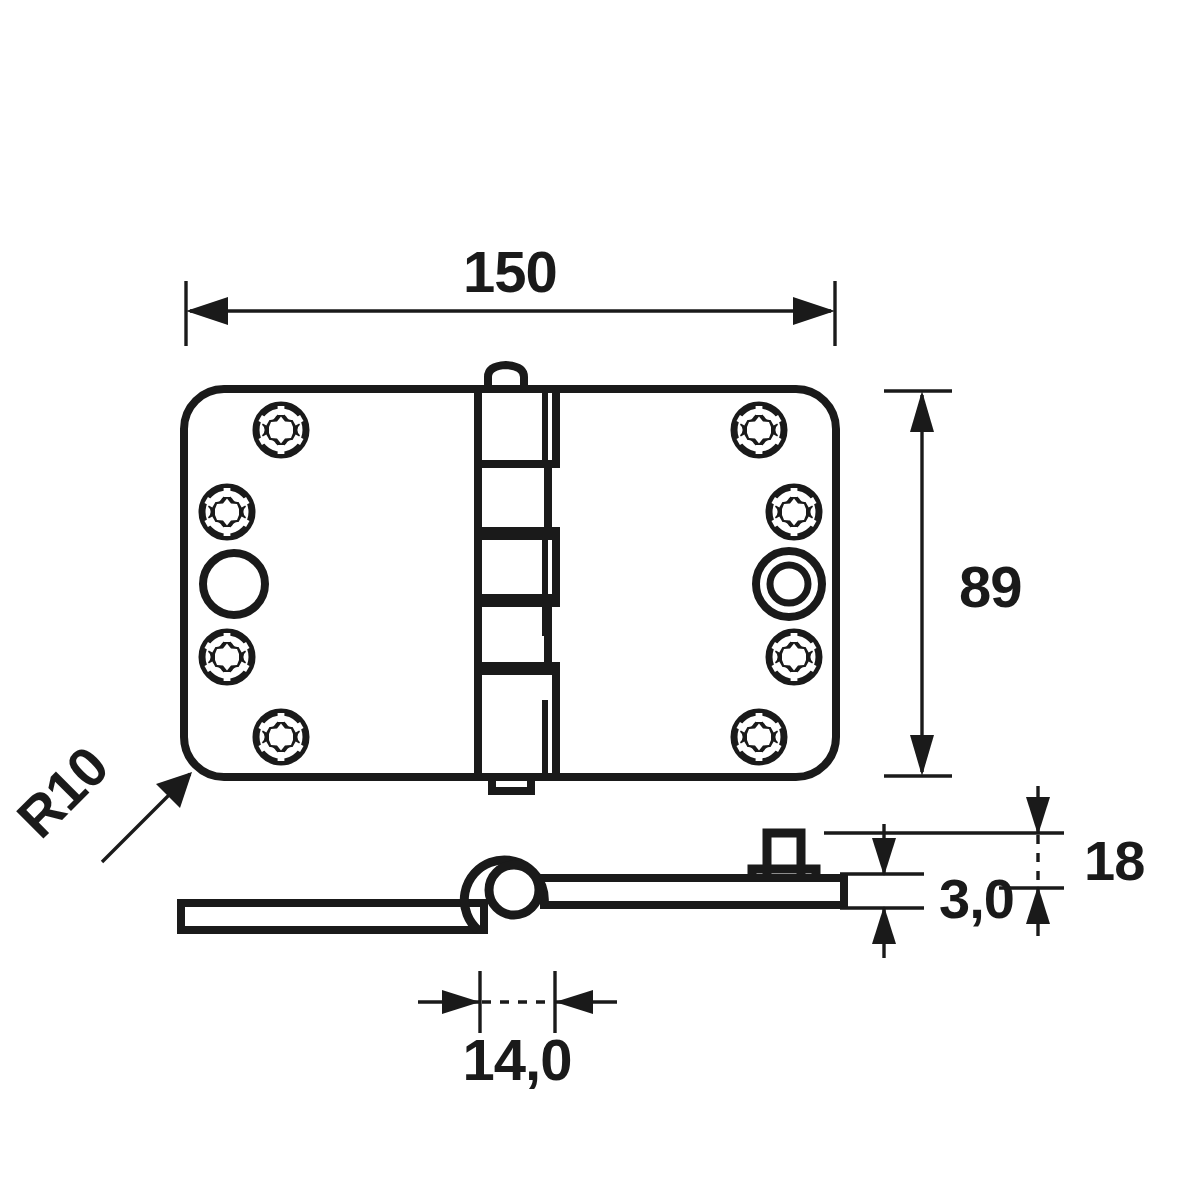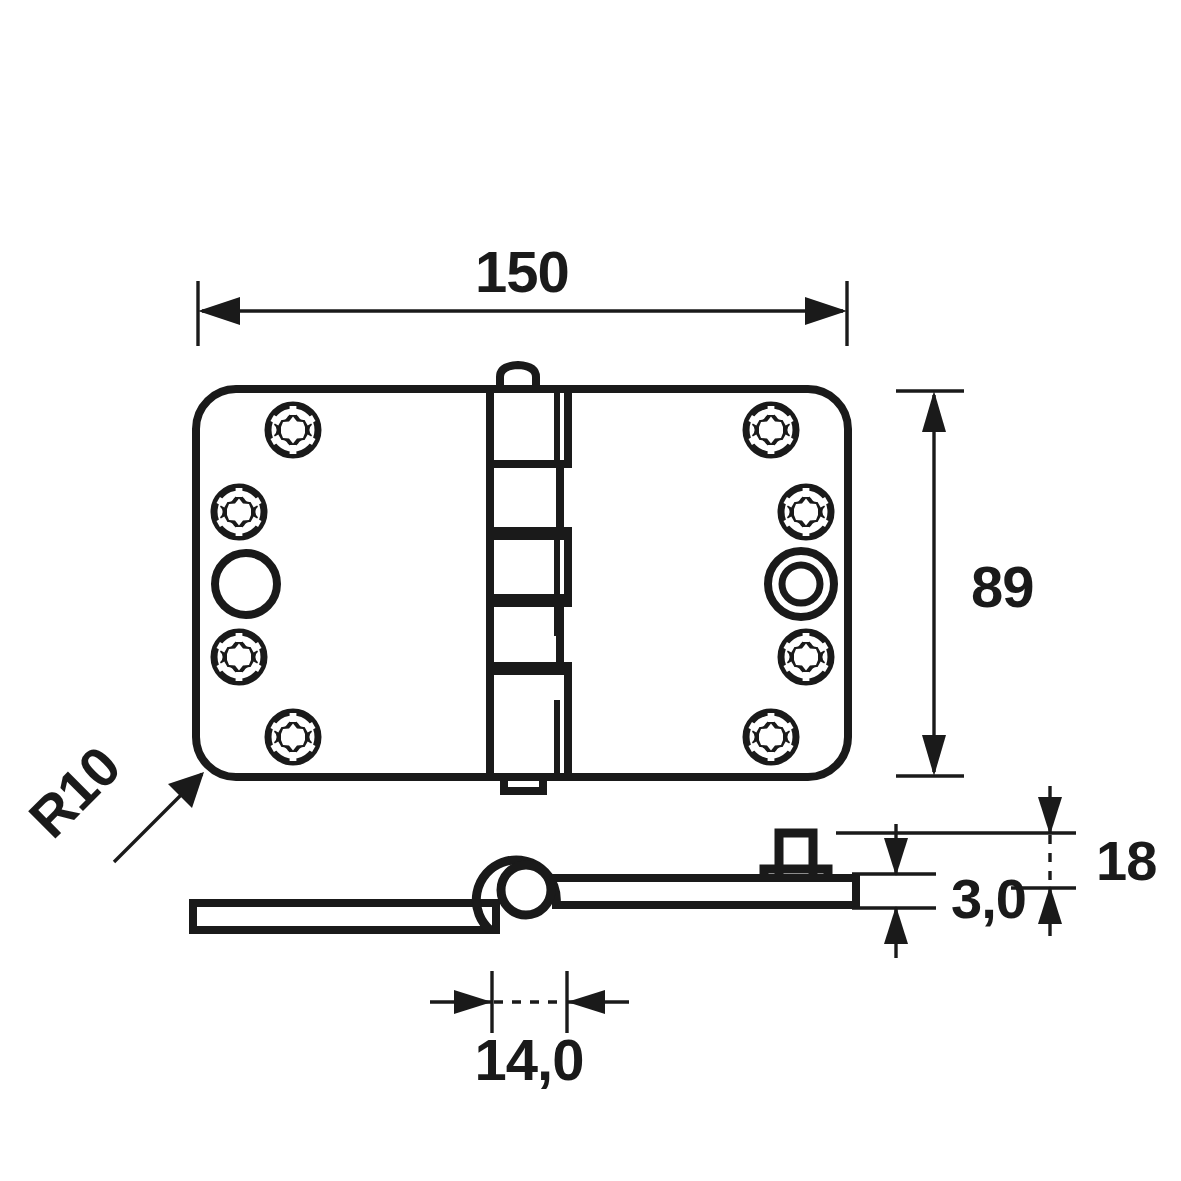--- a/index.html
+++ b/index.html
@@ -11,21 +11,21 @@
   body {
     width: 1181px;
     height: 1181px;
     font-family: "Liberation Sans", sans-serif;
     overflow: hidden;
     position: relative;
   }
   #drawing-root {
     position: absolute;
     top: 0;
-    left: 16px;
+    left: 4px;
     width: 1044px;
     height: 1181px;
   }
   svg#tech-drawing {
     display: block;
     width: 1181px;
     height: 1181px;
     background: #ffffff;
   }
   .dim-text {

